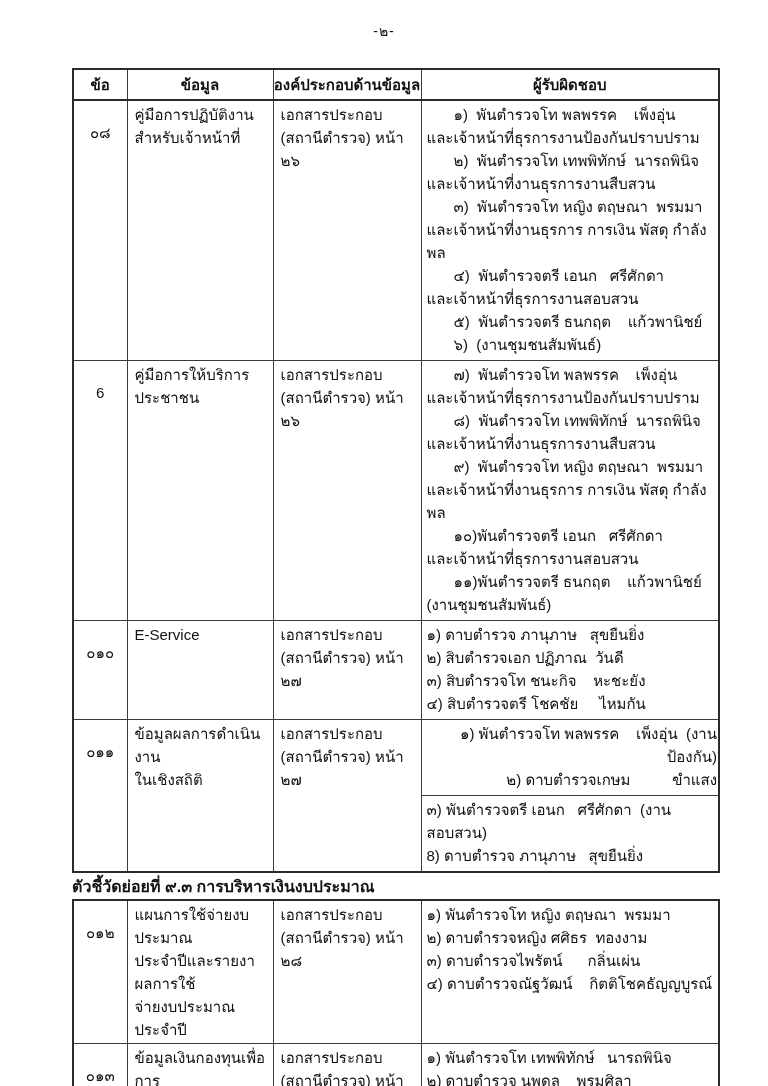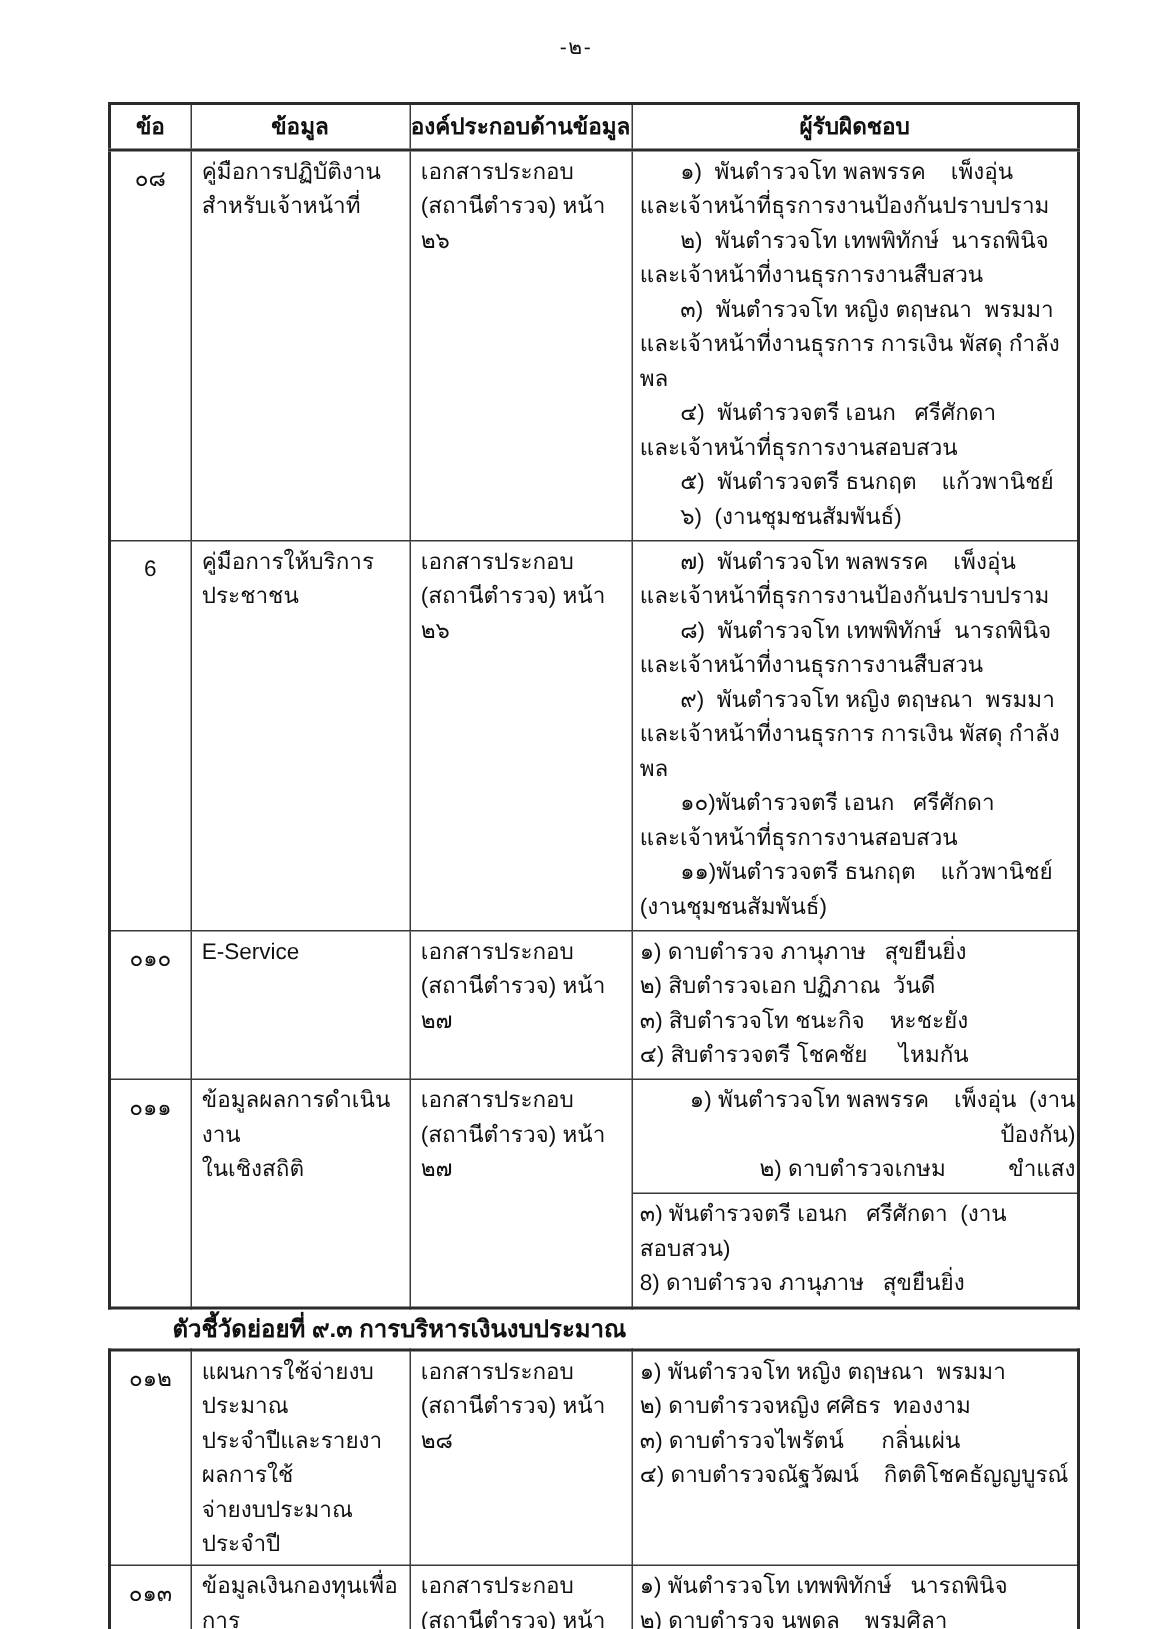--- a/index.html
+++ b/index.html
@@ -17,31 +17,31 @@
   }
   .t1 { margin-top: 26px; }
   .doc-table td, .doc-table th {
     border: 1px solid #3a3a3a; vertical-align: top;
     line-height: 23px; font-weight: normal;
   }
   .doc-table thead th {
     border-bottom: 2px solid #2b2b2b; font-weight: bold;
     text-align: center; vertical-align: middle; height: 31px; line-height: 18px;
   }
-  td.c-no { text-align: center; padding-top: 7px; }
+  td.c-no { text-align: center; padding-top: 20px; }
   td.c-data, td.c-comp { padding: 2px 4px 2px 7px; }
   td.c-resp { padding: 0; }
   .resp-group { padding: 2px 1px 4px 5px; white-space: pre-wrap; }
   .resp-group.split { border-top: 1px solid #3a3a3a; }
   .resp-line { white-space: pre-wrap; }
   .resp-line.indent { padding-left: 27px; }
   .cell-line { white-space: pre-wrap; }
   .section-title {
     font-weight: bold; font-size: 16px;
-    margin: 3px 0 2px 115px; line-height: 21px;
+    margin: 3px 0 2px 72px; line-height: 21px;
   }
 </style>
 </head>
 <body>
 
 <div class="page">
 
   <div class="page-number">-๒-</div>
 
   <table class="doc-table t1">

